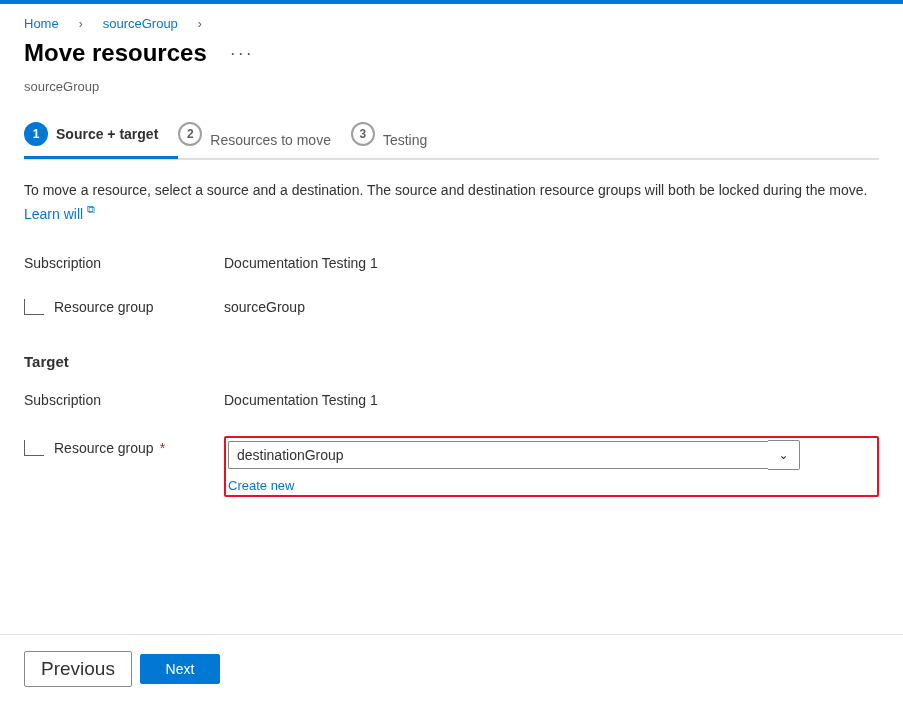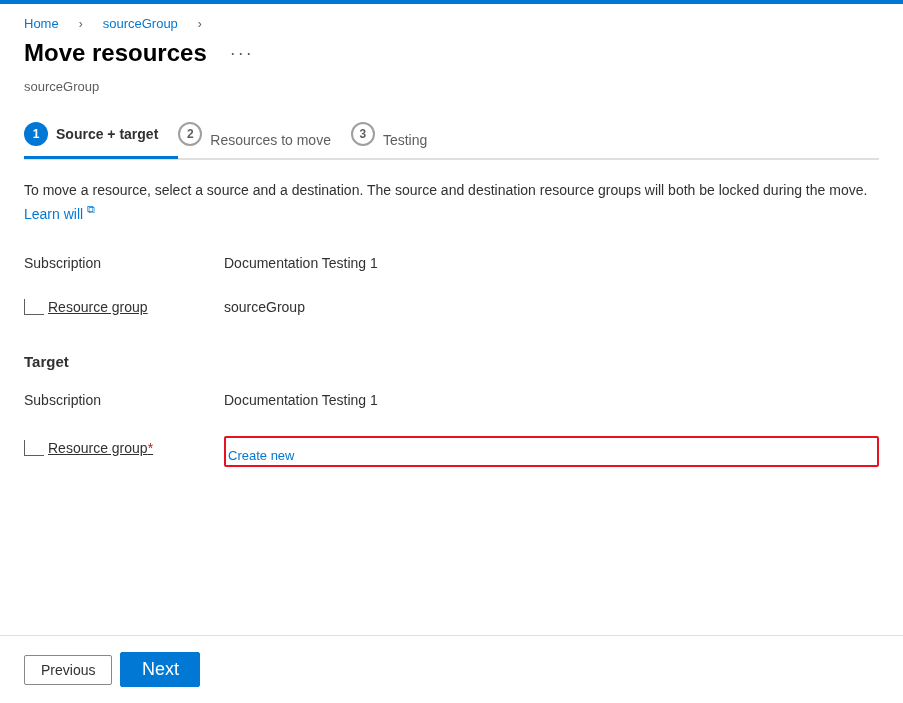--- a/index.html
+++ b/index.html
@@ -164,21 +164,21 @@
       flex-shrink: 0;
       padding-top: 6px;
     }
     .field-label {
       font-size: 14px;
       color: #323130;
     }
     .field-label.indented {
       display: flex;
       align-items: center;
-      text-decoration: underline;
+      gap: 6px;
     }
     .indent-line {
       display: inline-block;
       width: 20px;
       height: 16px;
       border-left: 1px solid #605e5c;
       border-bottom: 1px solid #605e5c;
       margin-right: 4px;
       flex-shrink: 0;
     }
@@ -263,31 +263,31 @@
       align-items: center;
       gap: 8px;
       background: #fff;
     }
 
     .btn-previous {
       border: 1px solid #8a8886;
       background: #fff;
       color: #323130;
       padding: 6px 16px;
-      font-size: 14px;
+      font-size: 19px;
       cursor: pointer;
       border-radius: 2px;
       min-width: 80px;
     }
     .btn-next {
       border: 1px solid #0078d4;
       background: #0078d4;
       color: #fff;
       padding: 6px 16px;
-      font-size: 18px;
+      font-size: 14px;
       cursor: pointer;
       border-radius: 2px;
       min-width: 80px;
     }
   </style>
 </head>
 <body>
 
 <div class="top-bar"></div>
 
@@ -366,20 +366,26 @@
       <div class="field-label-col" style="padding-top:10px;">
         <div class="field-label indented">
           <span class="indent-line"></span>
           <span class="field-label">Resource group</span>
           <span class="required-star">*</span>
         </div>
       </div>
       <div class="field-value-col">
         <div class="dropdown-wrapper">
           <div class="dropdown-red-border">
+            <div class="dropdown-input-row">
+              <input type="text" class="dropdown-input" value="destinationGroup" style="">
+              <button class="dropdown-chevron-btn">
+                <span class="dropdown-chevron">⌄</span>
+              </button>
+            </div>
             <a href="#" class="create-new-link">Create new</a>
           </div>
         </div>
       </div>
     </div>
   </div>
 
 </div>
 
 <div class="footer">

